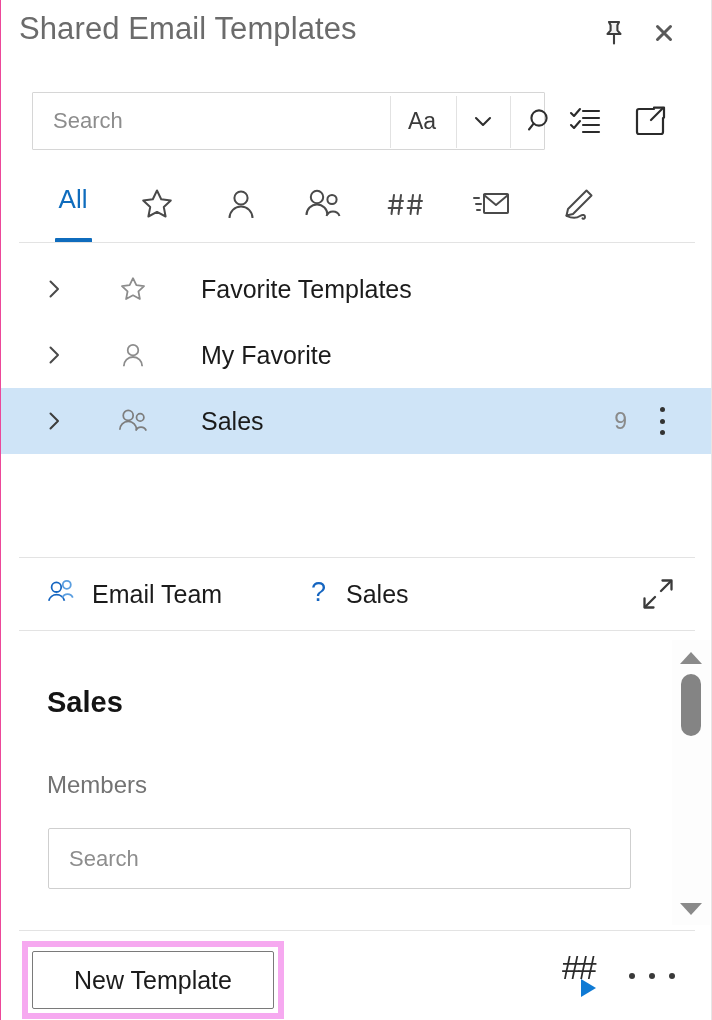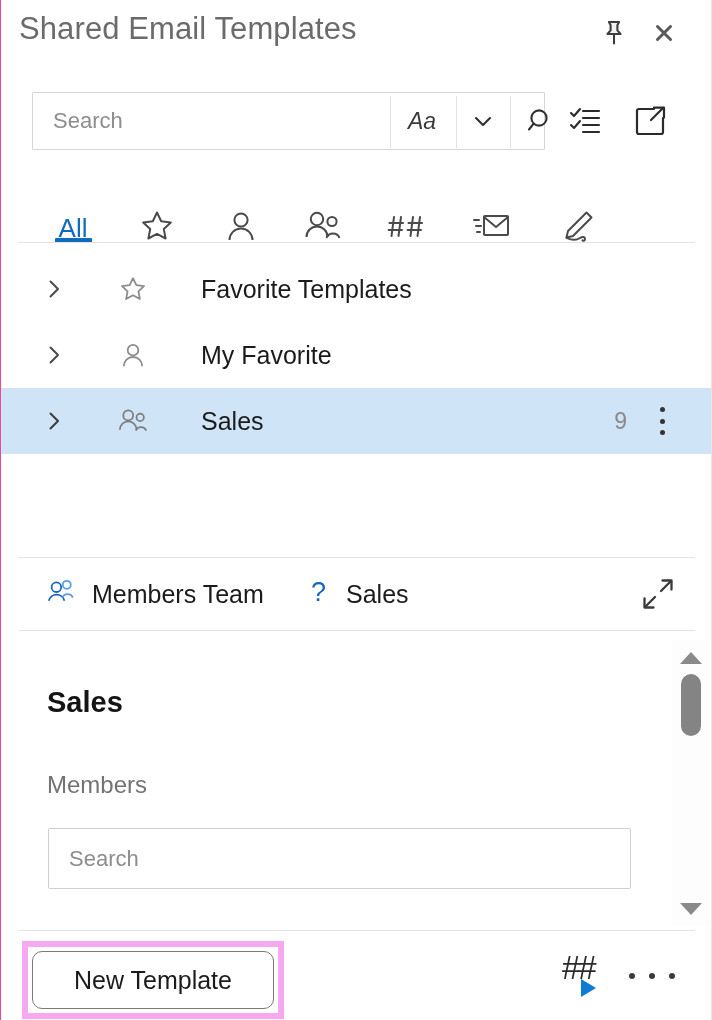--- a/index.html
+++ b/index.html
@@ -91,21 +91,20 @@
     height: 52px;
     background: #e2e2e2;
   }
   .sb-btn {
     position: absolute;
     top: 0;
     height: 100%;
     display: flex;
     align-items: center;
     justify-content: center;
-    font-style: italic;
   }
   .aa-btn { left: 358px; width: 62px; font-size: 23px; color: #3a3a3a; }
   .chev-btn { left: 424px; width: 52px; }
   .mag-btn { left: 478px; width: 56px; }
 
   .tool-btn {
     position: absolute;
     top: 97px;
     width: 48px;
     height: 48px;
@@ -119,24 +118,24 @@
   
   .tabs {
     position: absolute;
     left: 0;
     top: 176px;
     width: 100%;
     height: 68px;
   }
   .tab {
     position: absolute;
-    top: 18px;
+    top: 8px;
     height: 68px;
     display: flex;
-    align-items: center;
+    align-items: flex-start;
     justify-content: center;
   }
   .tab-all {
     left: 46px; width: 52px;
     font-size: 26px;
     color: #0f6cbd;
   }
   .tab-underline {
     position: absolute;
     left: 54px;
@@ -379,21 +378,21 @@
     left: 31px;
     top: 20px;
     width: 242px;
     height: 58px;
     border: 1px solid #7a7a7a;
     box-sizing: border-box;
     background: #fff;
     font-family: "Liberation Sans", sans-serif;
     font-size: 25px;
     color: #1b1b1b;
-    border-radius: 10px;
+    border-radius: 2px;
     cursor: pointer;
     padding: 0;
   }
   .hash-run {
     position: absolute;
     left: 561px;
     top: 22px;
     width: 52px;
     height: 52px;
   }
@@ -640,21 +639,21 @@
 
     <div class="action-item act-team">
       <span>
         <svg width="36" height="32" viewBox="0 0 44 40">
           <circle cx="15" cy="14" r="6" fill="none" stroke="#1565c0" stroke-width="2.2"></circle>
           <path d="M5.5 31 a10 10 0 0 1 19.5 0" fill="none" stroke="#1565c0" stroke-width="2.2"></path>
           <circle cx="28" cy="11" r="5" fill="none" stroke="#5a9ee0" stroke-width="2.2"></circle>
           <path d="M22.5 27 a7 7 0 0 1 13 0" fill="none" stroke="#5a9ee0" stroke-width="2.2"></path>
         </svg>
       </span>
-      <span class="action-label">Members Team</span>
+      <span class="action-label">Email Team</span>
     </div>
 
     <div class="action-item act-help">
       <span>
         <svg width="30" height="34" viewBox="0 0 30 34">
           <text x="7" y="26" font-family="Liberation Sans, sans-serif" font-size="27" fill="#1565c0">?</text>
         </svg>
       </span>
       <span class="action-label">Sales</span>
     </div>

